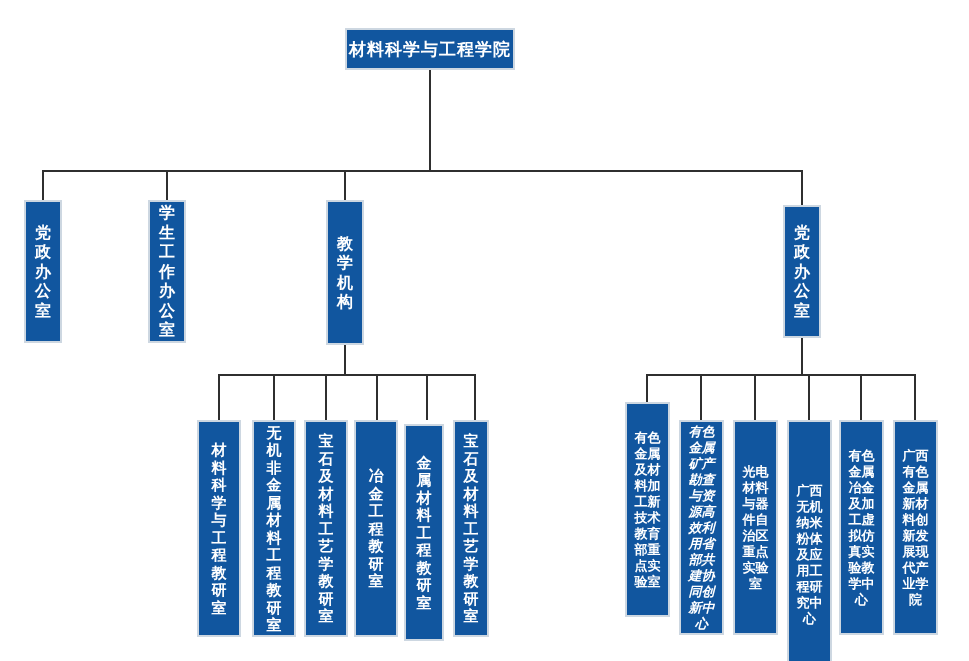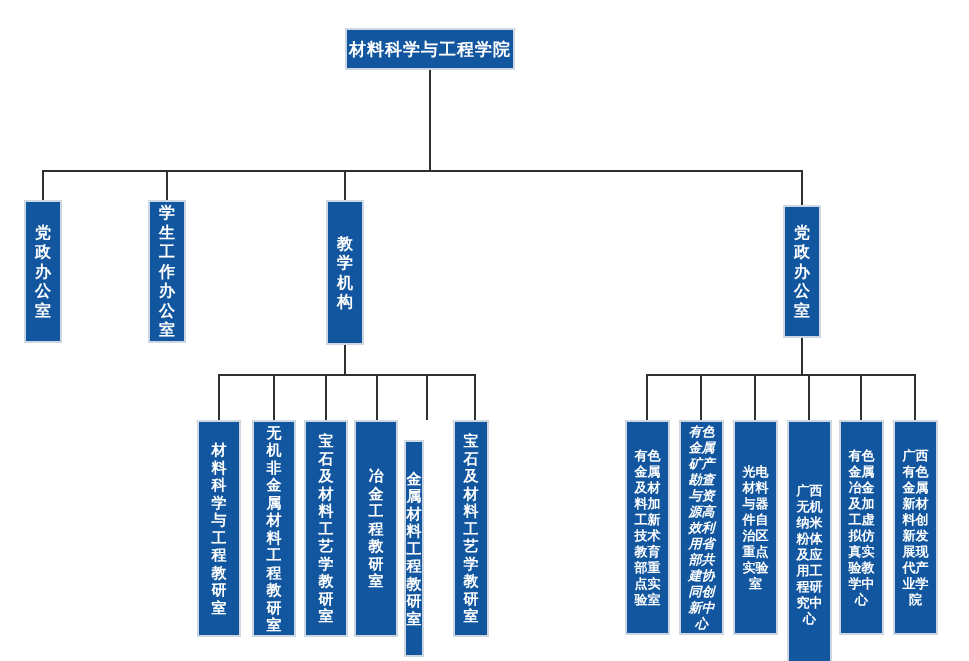--- a/index.html
+++ b/index.html
@@ -109,28 +109,28 @@
   </div>
   <div class="node lvl3a" style="left:252px; top:420px; width:44px; height:217px;">
     <span class="txt">无机非金属材料工程教研室</span>
   </div>
   <div class="node lvl3a" style="left:304px; top:420px; width:44px; height:217px;">
     <span class="txt">宝石及材料工艺学教研室</span>
   </div>
   <div class="node lvl3a" style="left:354px; top:420px; width:44px; height:217px;">
     <span class="txt">冶金工程教研室</span>
   </div>
-  <div class="node lvl3a" style="left:404px; top:440px; width:20px; height:217px;">
+  <div class="node lvl3a" style="left:404px; top:424px; width:40px; height:217px;">
     <span class="txt">金属材料工程教研室</span>
   </div>
   <div class="node lvl3a" style="left:453px; top:420px; width:36px; height:217px;">
     <span class="txt">宝石及材料工艺学教研室</span>
   </div>
 
-  <div class="node lvl3b" style="left:625px; top:420px; width:45px; height:215px;">
+  <div class="node lvl3b" style="left:625px; top:402px; width:45px; height:215px;">
     <span class="txt">有色金属及材料加工新技术教育部重点实验室</span>
   </div>
   <div class="node lvl3b" style="left:679px; top:420px; width:45px; height:215px;font-style:italic;">
     <span class="txt">有色金属矿产勘查与资源高效利用省部共建协同创新中心</span>
   </div>
   <div class="node lvl3b" style="left:733px; top:420px; width:45px; height:215px;">
     <span class="txt">光电材料与器件自治区重点实验室</span>
   </div>
   <div class="node lvl3b" style="left:787px; top:420px; width:45px; height:270px;">
     <span class="txt">广西无机纳米粉体及应用工程研究中心</span>

